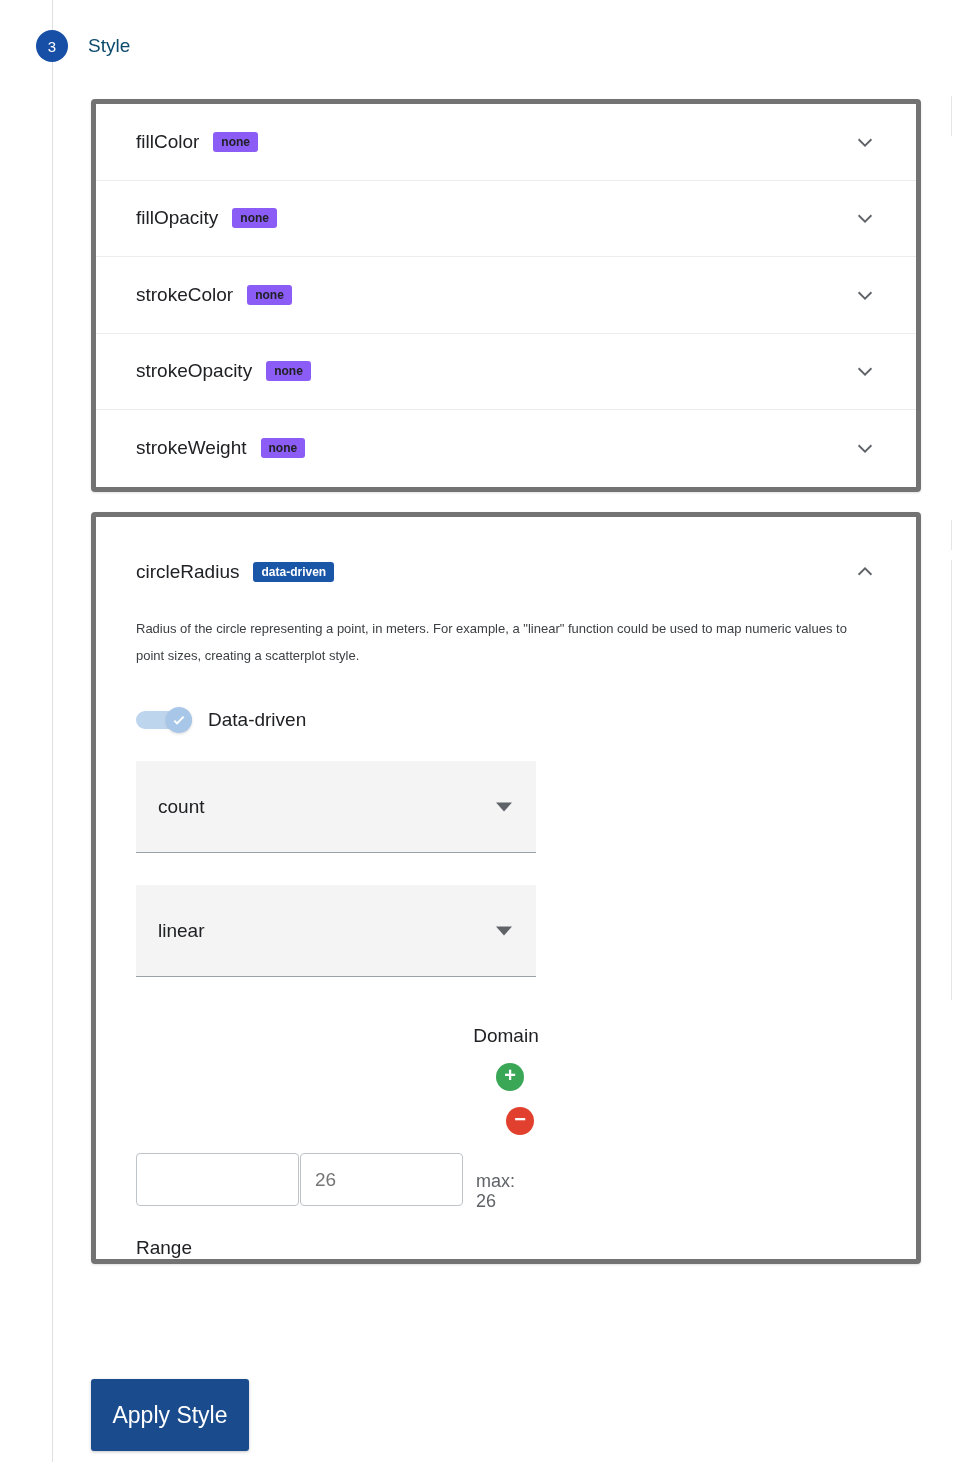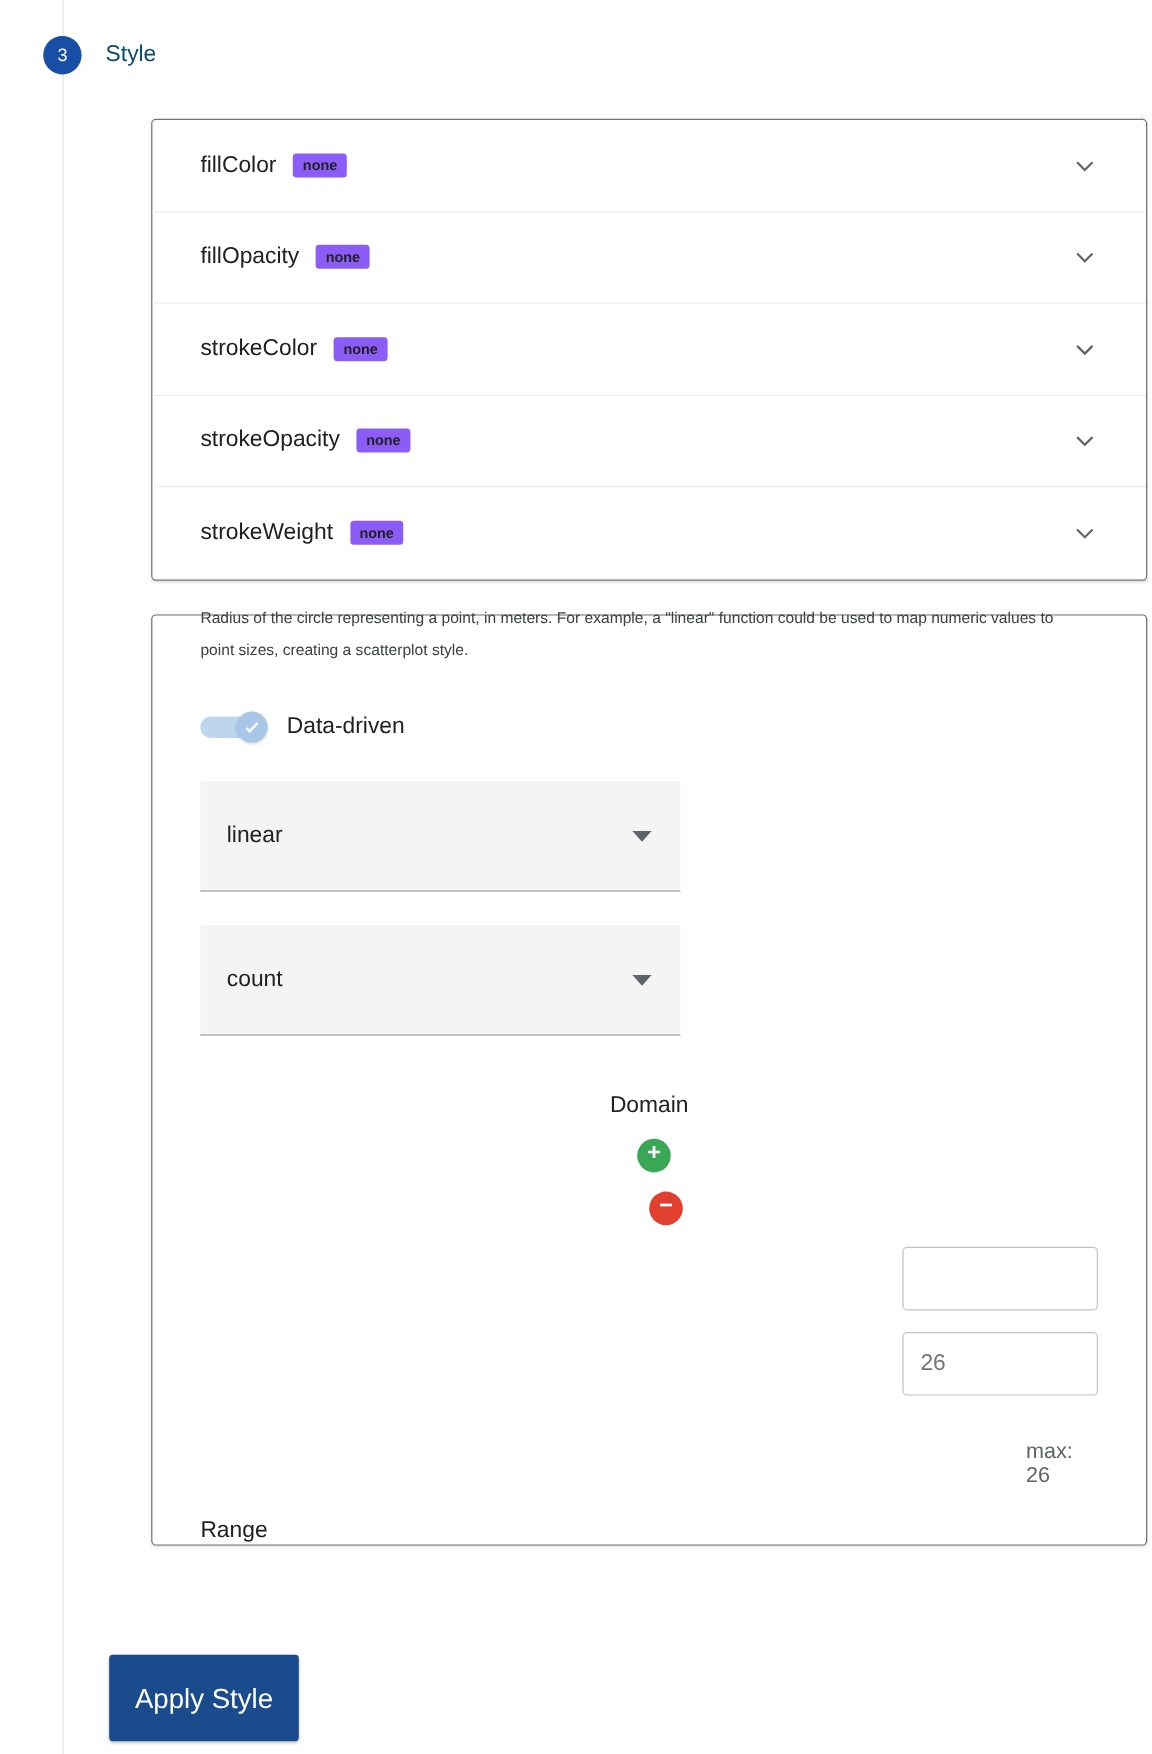--- a/index.html
+++ b/index.html
@@ -64,24 +64,23 @@
   .edge-sliver.a { top: 96px; height: 40px; }
   .edge-sliver.b { top: 520px; height: 30px; }
   .edge-sliver.c { top: 560px; height: 440px; }
 
   
   .card {
     position: absolute;
     left: 91px;
     width: 830px;
     background: #ffffff;
-    border: 1px solid #737373;
+    border: 5px solid #737373;
     border-radius: 4px;
     box-shadow: 0 1px 2px rgba(60,64,67,0.10), 0 1px 3px rgba(60,64,67,0.06);
-    margin-left: 35px;
   }
   .card.props { top: 99px; }
   .card.circle { top: 512px; }
 
   
   .prop-row {
     position: relative;
     height: 76.5px;
     display: flex;
     align-items: center;
@@ -229,25 +228,24 @@
     border: none;
     padding: 0;
     cursor: pointer;
   }
   .round-btn.add { background: #3aa757; margin-left: 8px; }
   .round-btn.remove { background: #e2402e; margin-left: 28px; }
   .round-btn span { position: relative; top: -2px; }
 
   .inputs-row {
     display: flex;
-    align-items: flex-end;
+    align-items: flex-start;
     padding: 0 40px;
     margin-top: 18px;
-    gap: 18px;
-    flex-direction: column;
+    gap: 1px;
   }
   .text-input {
     width: 163px;
     height: 53px;
     border: 1px solid #bfc4c9;
     border-radius: 4px;
     background: #ffffff;
     font-size: 19px;
     color: #5f6368;
     padding: 0 14px;
@@ -350,42 +348,51 @@
       <svg viewBox="0 0 24 24" width="22" height="22" fill="none" stroke="currentColor" stroke-width="2">
           <path d="M5 9l7 7 7-7"></path>
         </svg>
     </span>
   </div>
 
 </div>
 
 <div class="card circle">
 
+  <div class="circle-head">
+    <span class="prop-name">circleRadius</span>
+    <span class="chip accent">data-driven</span>
+    <span class="chev">
+      <svg viewBox="0 0 24 24" width="22" height="22" fill="none" stroke="currentColor" stroke-width="2">
+          <path d="M5 15l7-7 7 7"></path>
+        </svg>
+    </span>
+  </div>
 
   <div class="desc">Radius of the circle representing a point, in meters. For example, a "linear" function could be used to map numeric values to point sizes, creating a scatterplot style.</div>
 
   <div class="toggle-row">
     <span class="switch">
       <span class="track"></span>
       <span class="knob">
         <svg viewBox="0 0 24 24" width="16" height="16" fill="none" stroke="#ffffff" stroke-width="3">
             <path d="M5 13l4 4 10-10"></path>
           </svg>
       </span>
     </span>
     <span class="toggle-label">Data-driven</span>
   </div>
 
+  <div class="select-field second">
+    <span class="select-value">count</span>
+    <span class="select-arrow"></span>
+  </div>
+
   <div class="select-field first">
     <span class="select-value">linear</span>
-    <span class="select-arrow"></span>
-  </div>
-
-  <div class="select-field second">
-    <span class="select-value">count</span>
     <span class="select-arrow"></span>
   </div>
 
   <div class="domain-row">
     <span class="domain-label">Domain</span>
     <button class="round-btn add">
         <span>+</span>
       </button>
     <button class="round-btn remove">
         <span>−</span>

